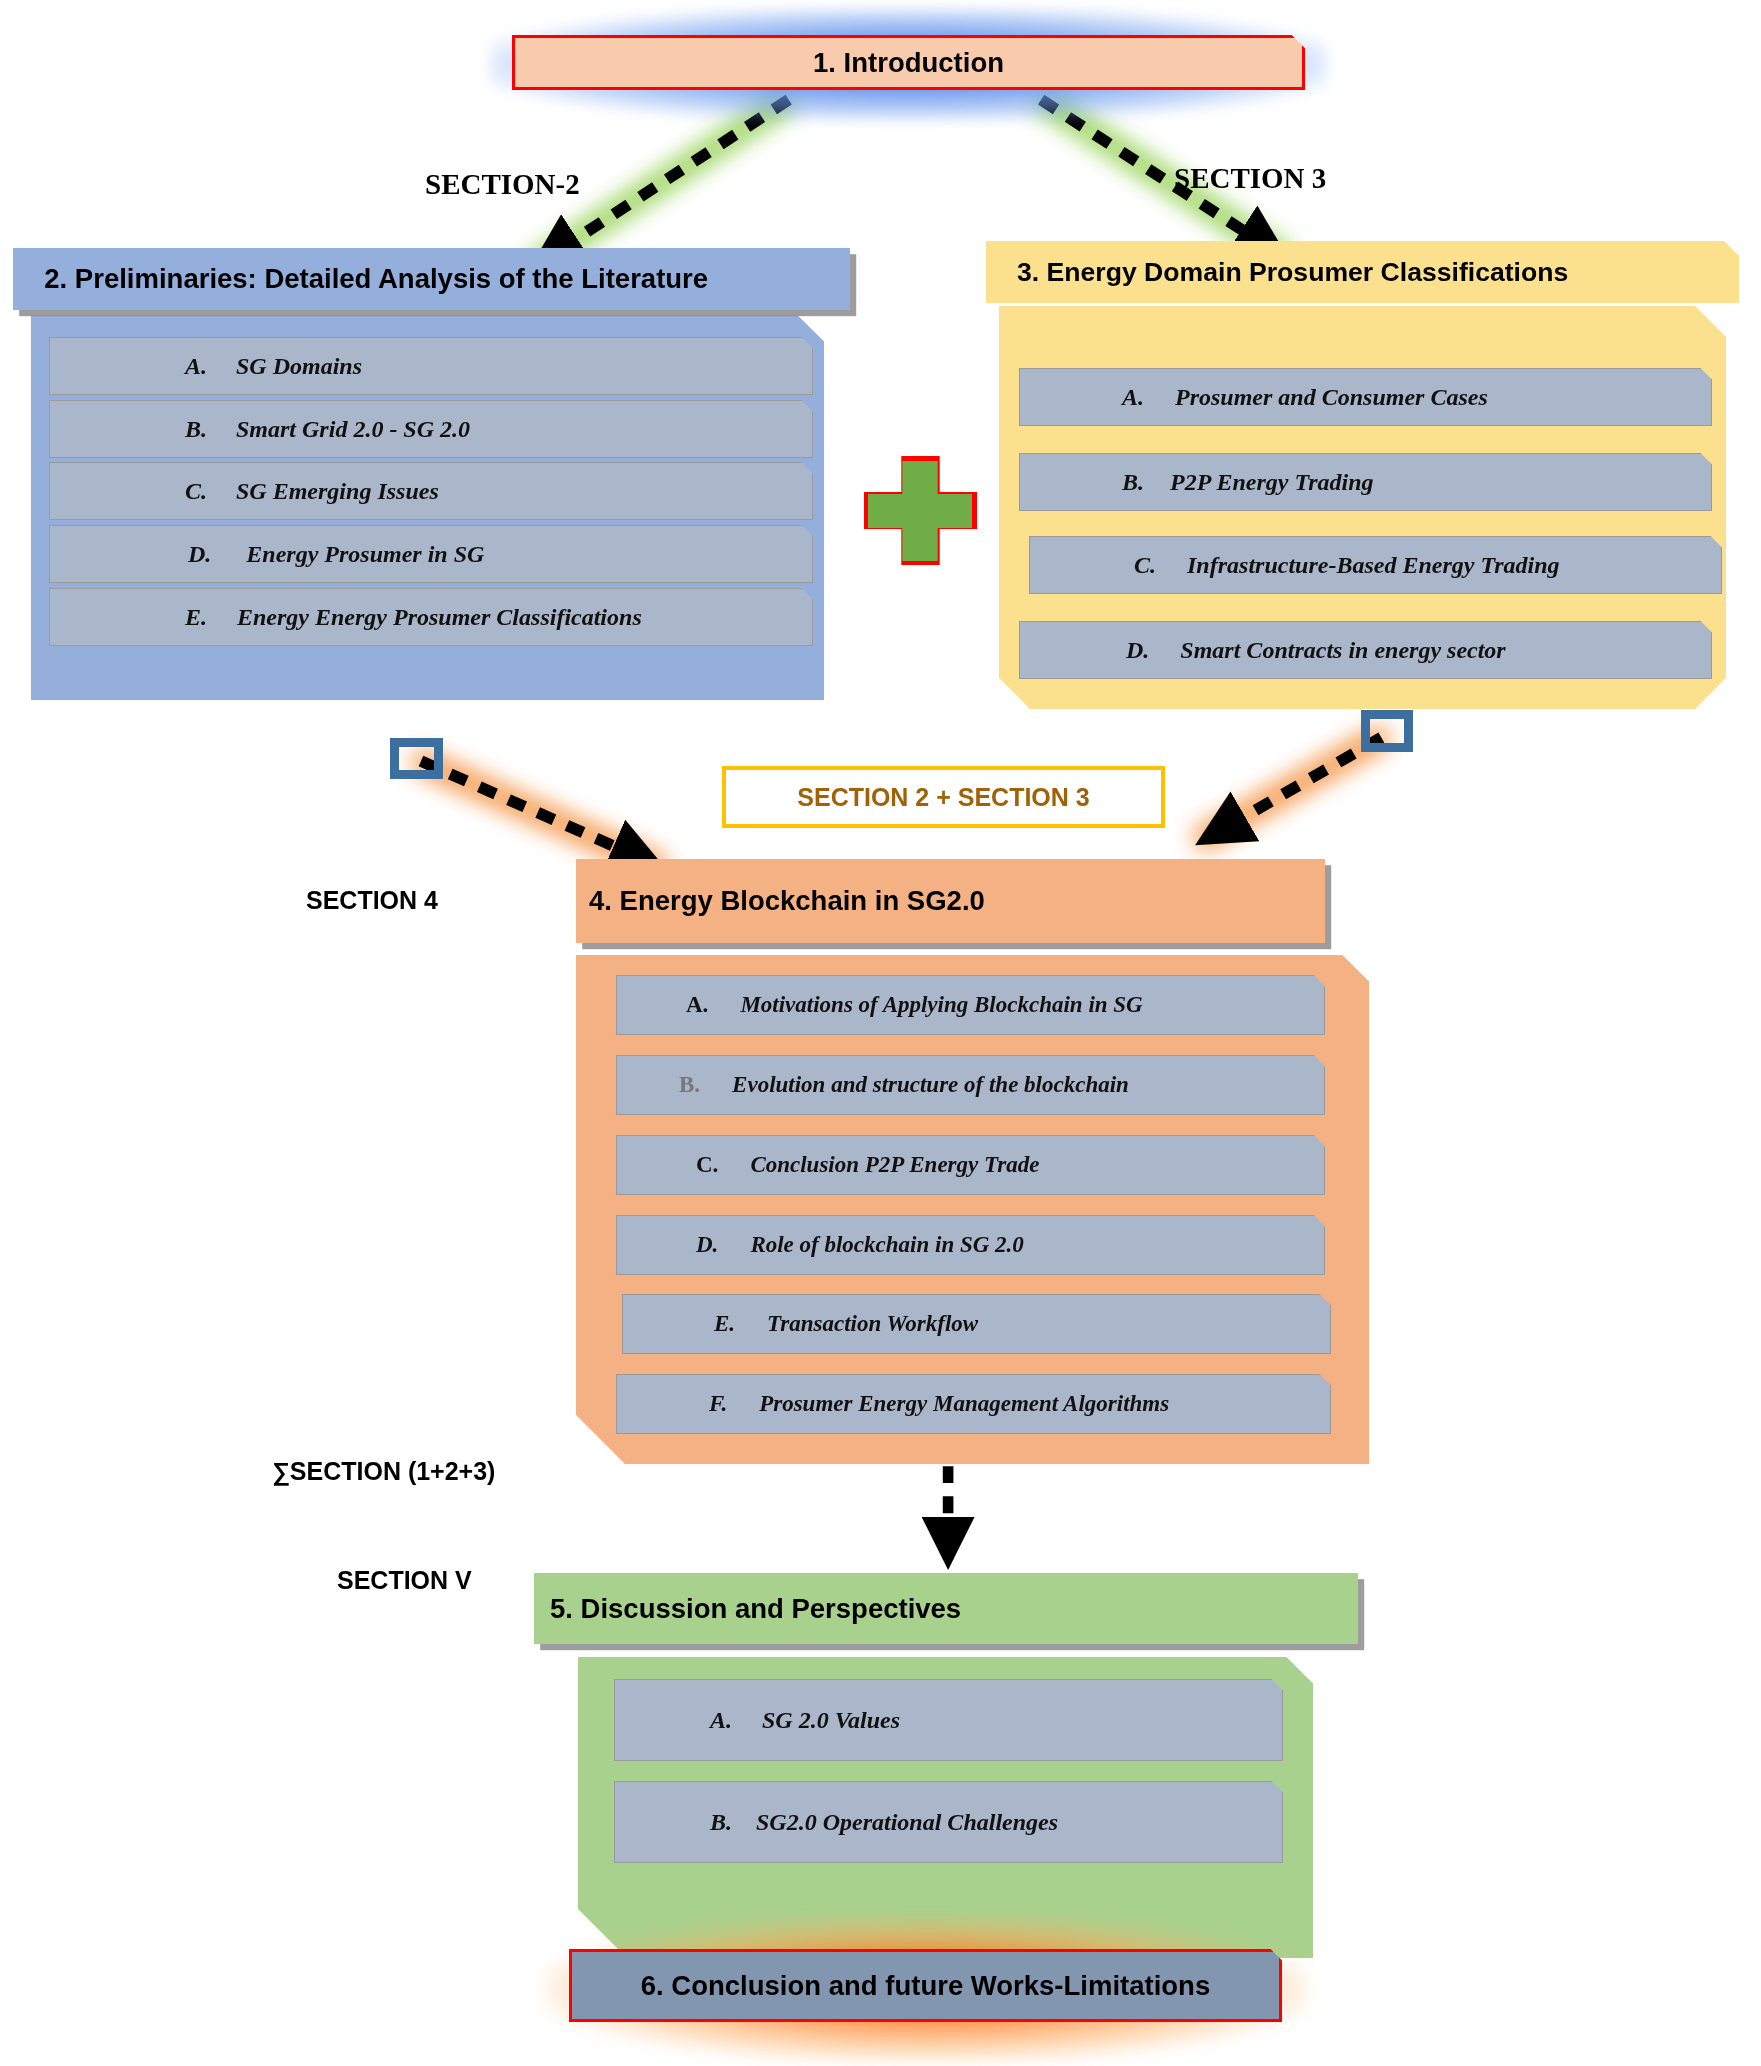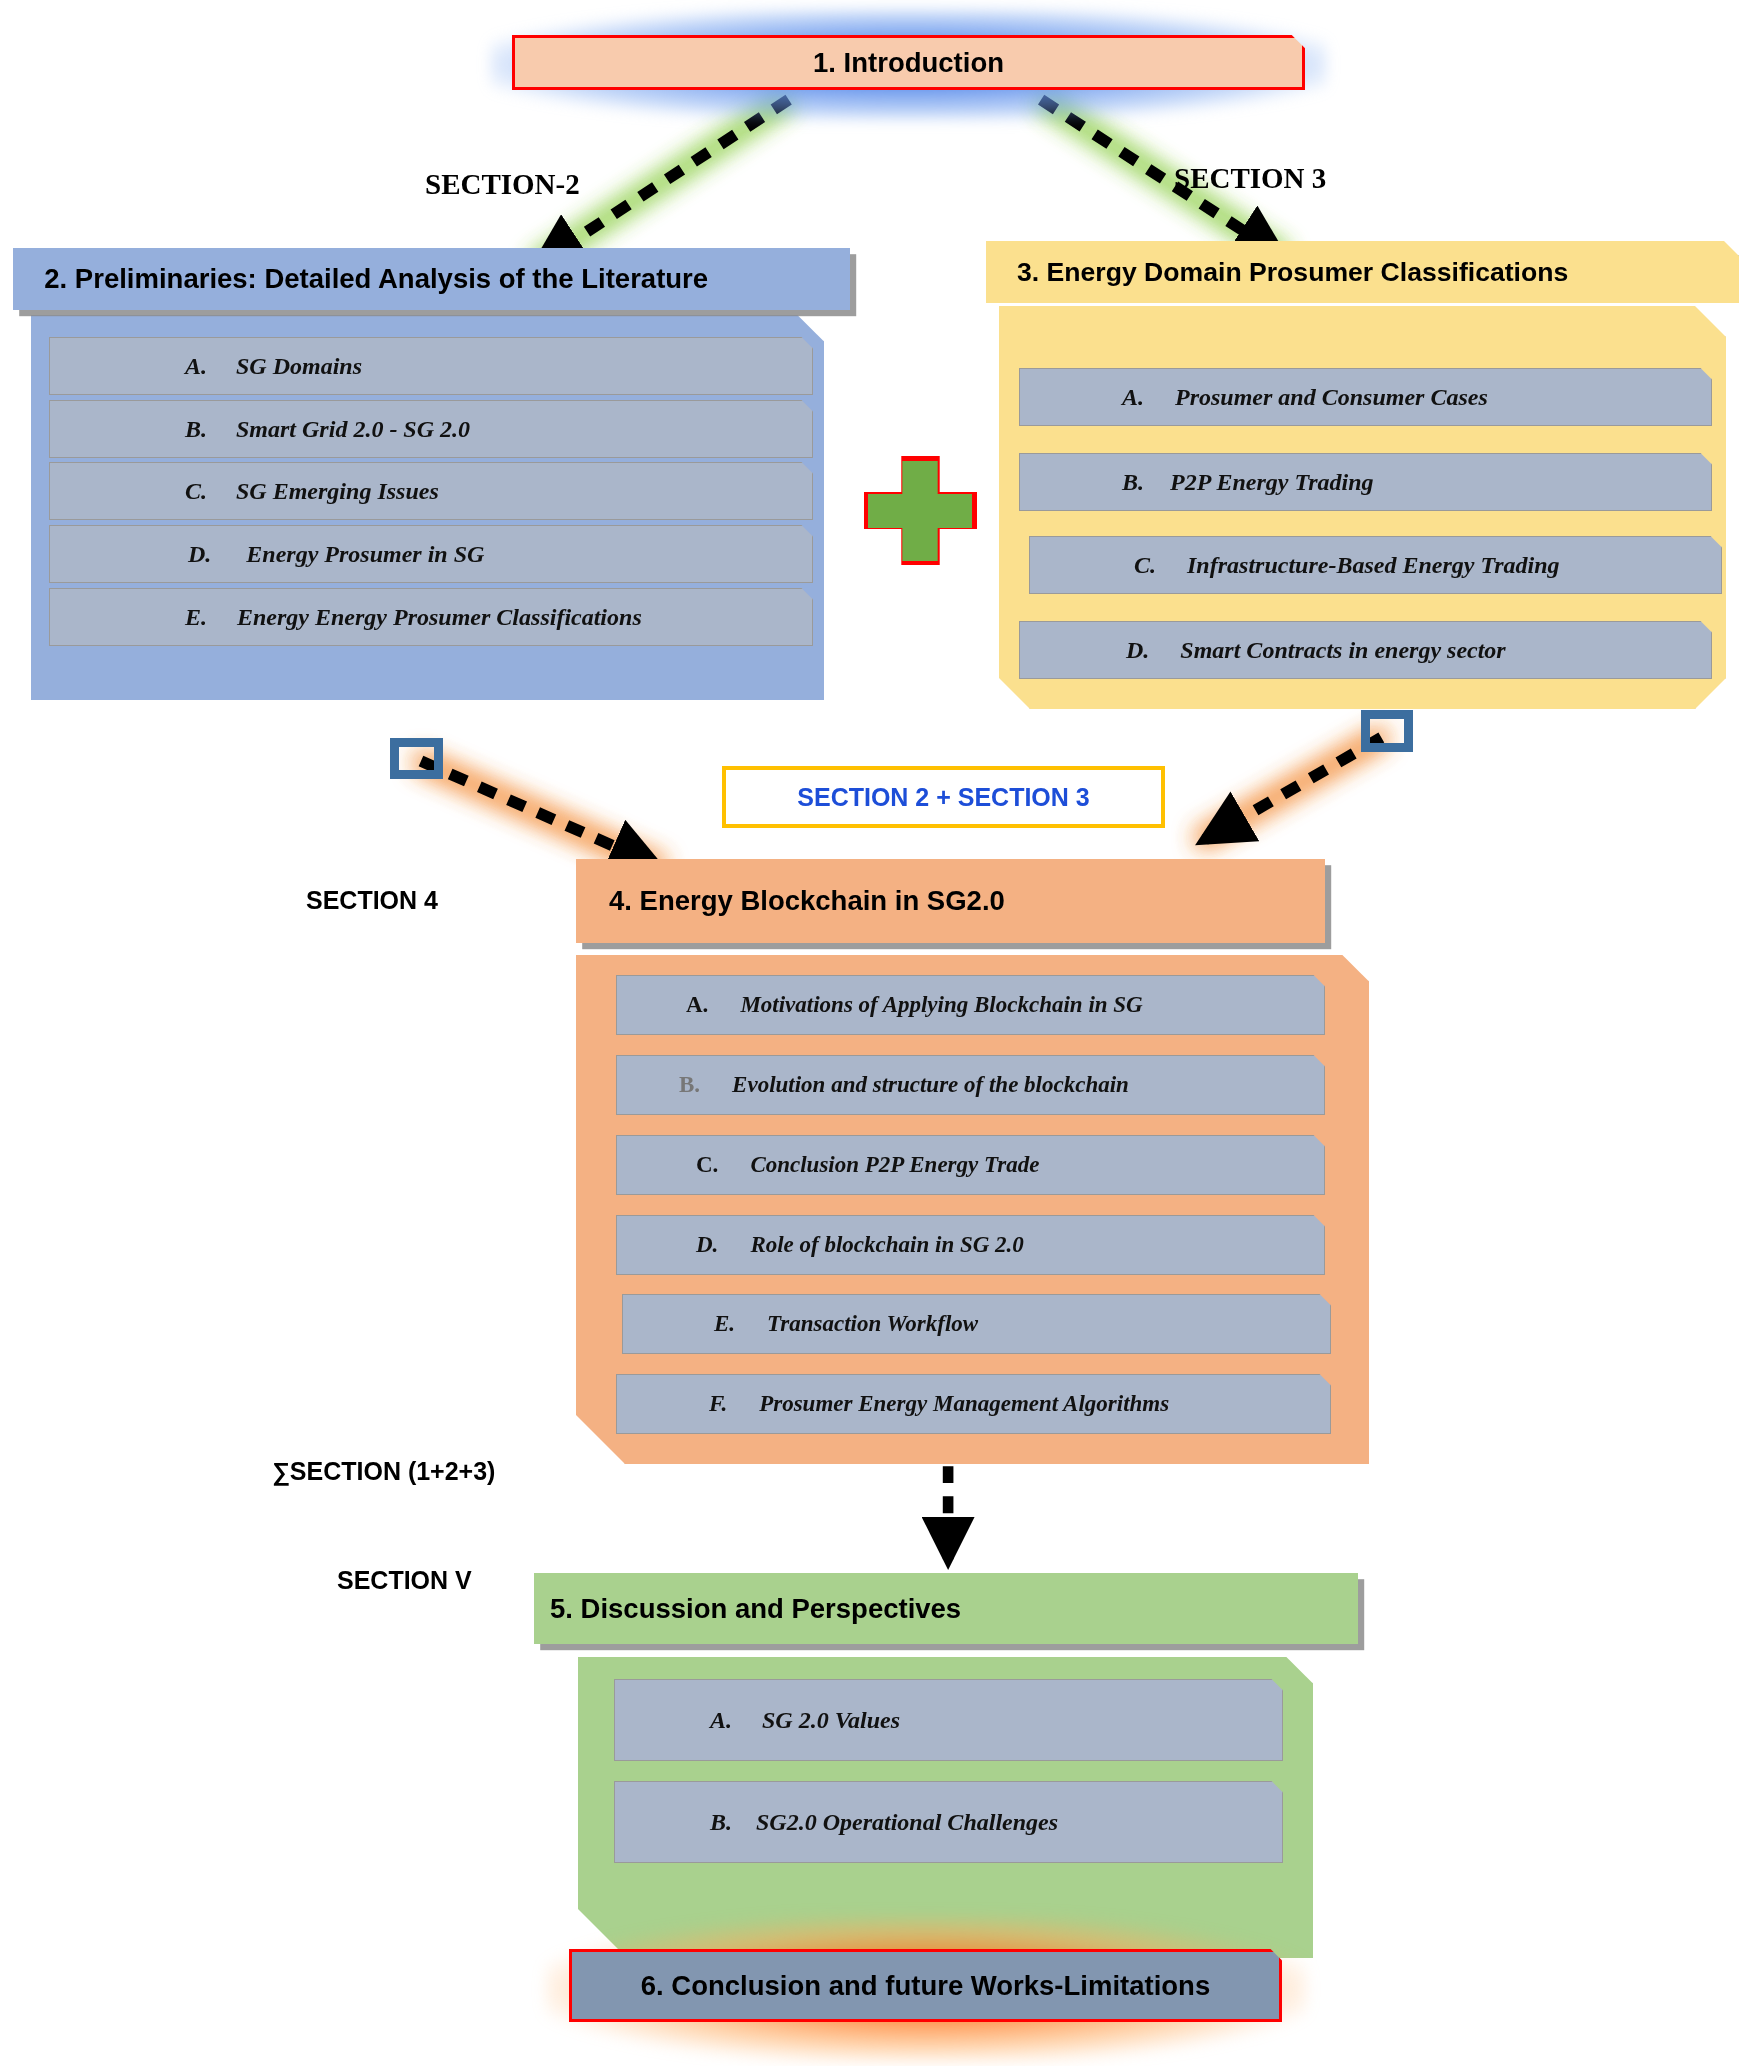--- a/index.html
+++ b/index.html
@@ -64,21 +64,21 @@
   }
   #yellow-panel{
     left:999px;top:306px;width:727px;height:403px;
     background:#FBE08E;
     clip-path:polygon(0 0, calc(100% - 31px) 0, 100% 31px, 100% calc(100% - 31px),
                       calc(100% - 31px) 100%, 31px 100%, 0 calc(100% - 31px));
   }
   
   #orange-head{
     left:576px;top:859px;width:749px;height:84px;
-    background:#F4B183;padding-left:33px;font-size:27.5px;
+    background:#F4B183;padding-left:13px;font-size:27.5px;
   }
   #orange-panel{
     left:576px;top:955px;width:793px;height:509px;
     background:#F4B183;
     clip-path:polygon(0 0, calc(100% - 26.6px) 0, 100% 26.6px, 100% 100%,
                       49px 100%, 0 calc(100% - 49px));
   }
   
   #green-head{
     left:534px;top:1573px;width:824px;height:71px;
@@ -118,21 +118,21 @@
     display:flex;align-items:center;justify-content:center;
     font-size:27.5px;font-weight:bold;color:#000;
     clip-path:polygon(0 0, calc(100% - 11.5px) 0, 100% 11.5px, 100% 100%, 0 100%);
   }
 
   
   #sec23-box{
     position:absolute;left:722px;top:766px;width:443px;height:62px;
     background:#fff;border:4px solid #FFC000;box-sizing:border-box;
     display:flex;align-items:center;justify-content:center;
-    font-size:25px;font-weight:bold;color:#1d4ed8;white-space:nowrap;
+    font-size:25px;font-weight:bold;color:#a16207;white-space:nowrap;
   }
 
   
   .sidelbl{position:absolute;font-weight:bold;color:#000;white-space:nowrap;}
   #lbl-sec2{left:425px;top:168px;font-size:29px;font-family:"Liberation Serif",serif;}
   #lbl-sec3{left:1174px;top:162px;font-size:29px;font-family:"Liberation Serif",serif;}
   #lbl-sec4{left:306px;top:886px;font-size:25px;}
   #lbl-sum{left:272px;top:1457px;font-size:25px;}
   #lbl-secv{left:337px;top:1566px;font-size:25px;}
 

